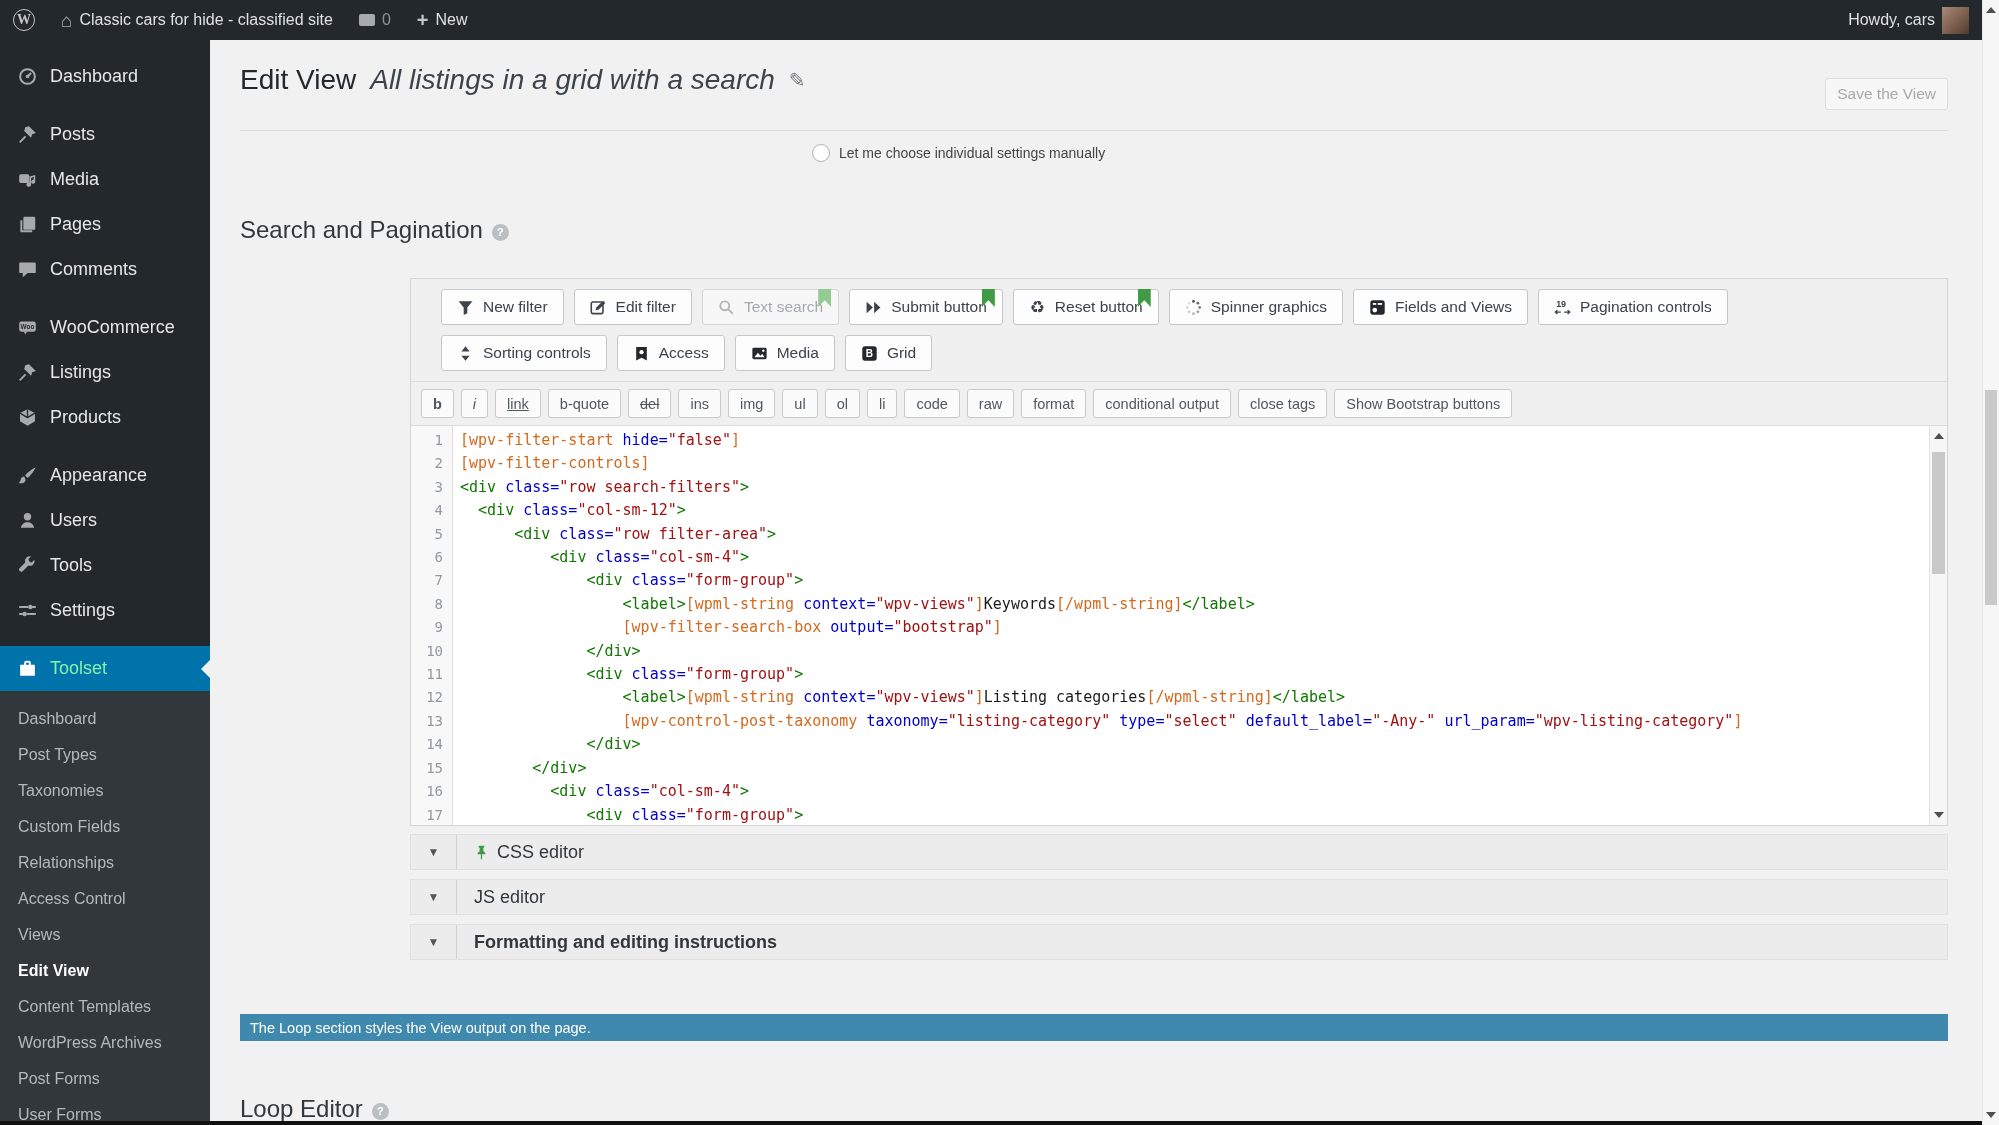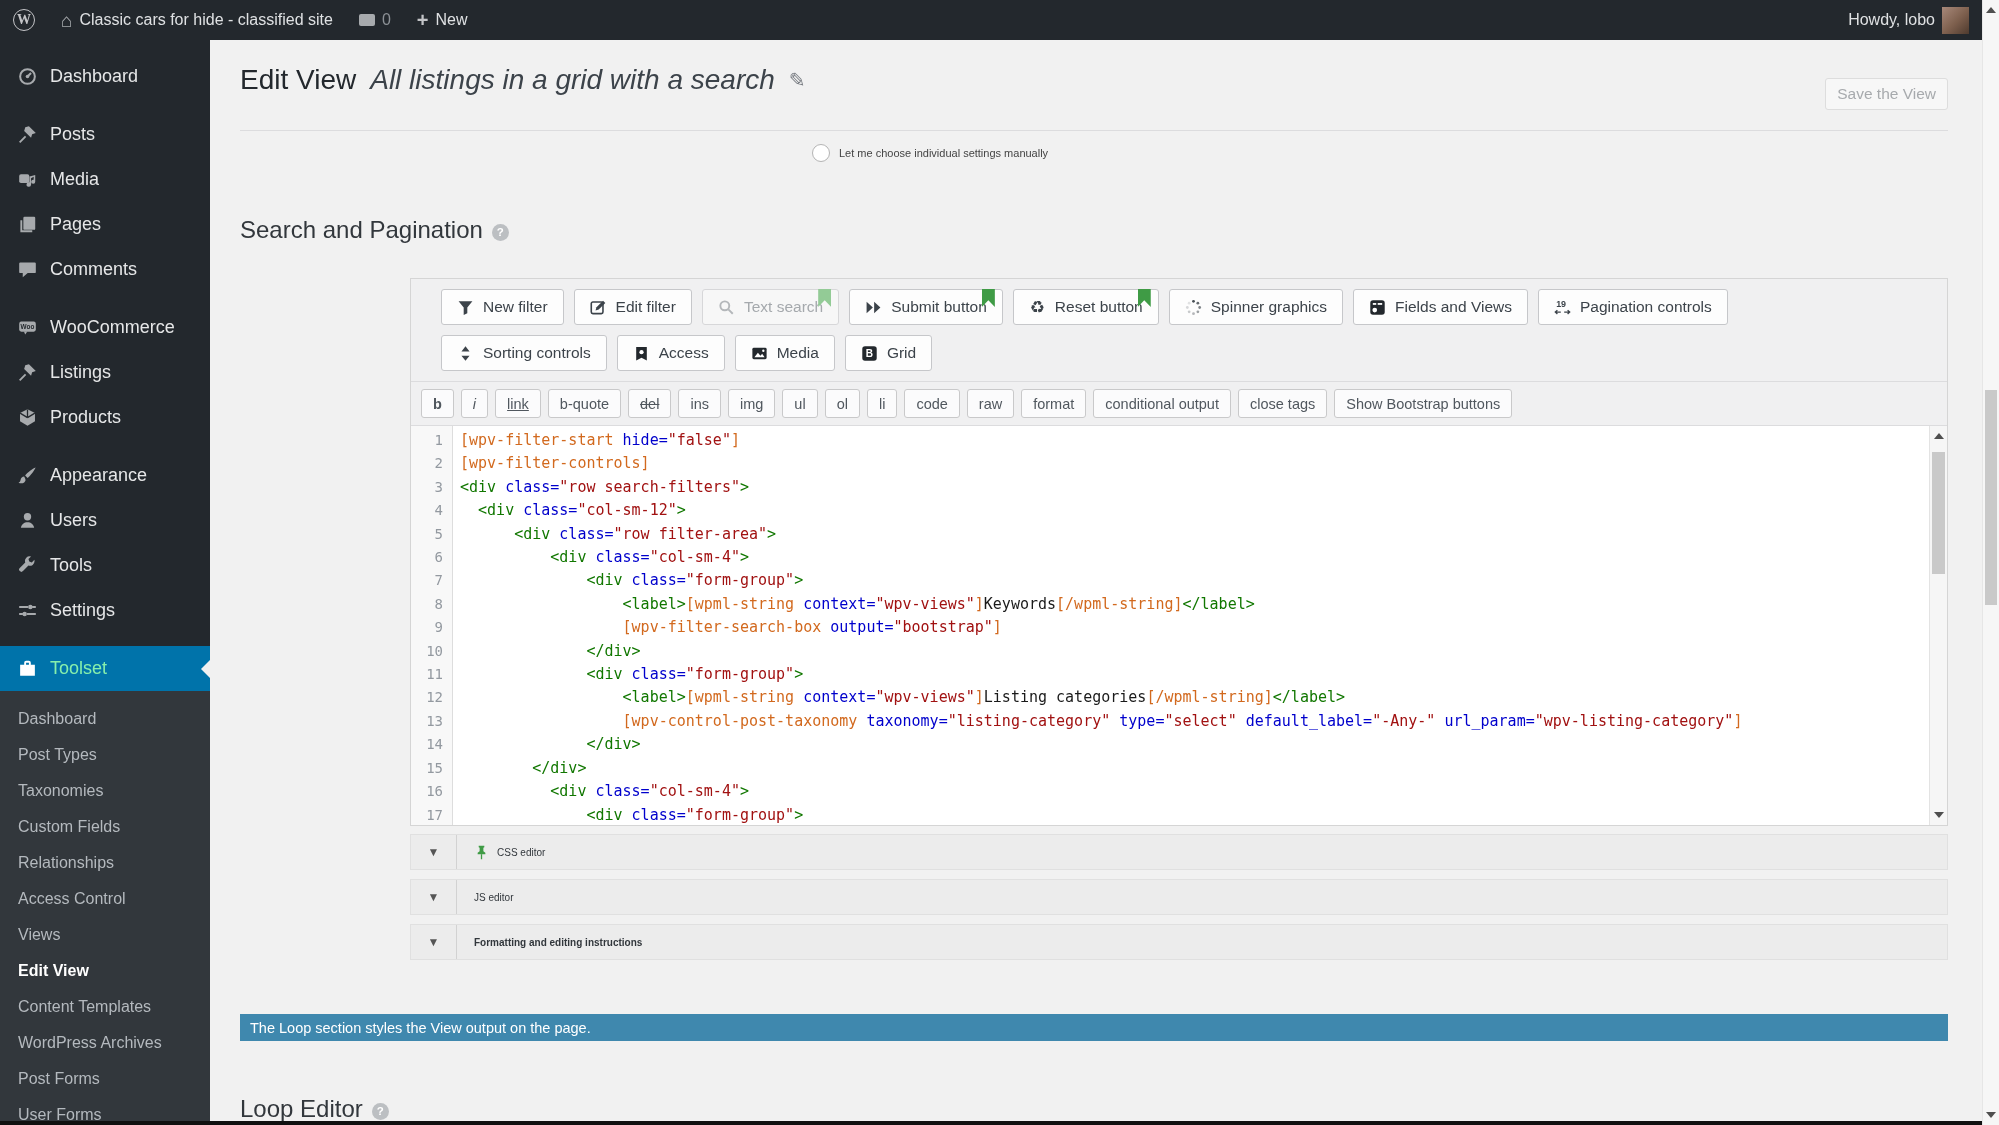--- a/index.html
+++ b/index.html
@@ -32,21 +32,21 @@
   .sub-item.current { color:#fff; font-weight:bold; }
 
   
   #content { position:absolute; left:210px; top:40px; width:1772px; height:1085px; background:#f1f1f1; overflow:hidden; }
   .header-row { display:flex; justify-content:space-between; align-items:flex-start; padding:24px 34px 0 30px; }
   h1.page-title { font-size:28px; font-weight:400; color:#23282d; display:flex; align-items:center; gap:14px; }
   h1.page-title em { font-style:italic; color:#3c434a; font-weight:400; }
   .pencil { font-size:20px; color:#787c82; cursor:pointer; }
   .btn-save { margin-top:14px; background:#f7f7f7; border:1px solid #ddd; border-radius:3px; color:#a7aaad; font-size:15.5px; padding:6px 11px; cursor:default; font-family:inherit; }
   hr.top-div { border:none; border-top:1px solid #dcdcde; margin:20px 34px 0 30px; }
-  .radio-row { display:flex; align-items:center; gap:9px; margin:13px 0 0 560px; font-size:11px; color:#444;padding-left:42px; }
+  .radio-row { display:flex; align-items:center; gap:9px; margin:13px 0 0 560px; font-size:14px; color:#444;padding-left:42px; }
   .radio-circle { width:18px; height:18px; border:1px solid #b4b4b4; border-radius:50%; background:#fff; display:inline-block; cursor:pointer; }
   h2.sec-heading { font-size:24px; font-weight:400; color:#32373c; margin:54px 0 0 30px; display:flex; align-items:center; gap:9px; }
   .help { width:17px; height:17px; border-radius:50%; background:#bcbfc2; color:#fff; font-size:11.5px; font-weight:bold; display:inline-flex; align-items:center; justify-content:center; cursor:pointer; margin-top:4px; }
 
   
   #panel { margin:34px 34px 0 200px; border:1px solid #d5d5d5; background:#f0f0f1; }
   #toolbar { padding:10px 10px; }
   .btn-row { display:flex; gap:10px; flex-wrap:nowrap;margin-left:20px; }
   .btn-row + .btn-row { margin-top:10px; }
   .pbtn { position:relative; display:inline-flex; align-items:center; gap:9px; height:36px; padding:0 15px; background:#fdfdfd; border:1px solid #c6c7ca; border-radius:3px; font-size:15.5px; color:#3c434a; cursor:pointer; white-space:nowrap; }
@@ -72,21 +72,21 @@
   .arr { position:absolute; left:50%; transform:translateX(-50%); width:0; height:0; cursor:pointer; }
   .arr-up { top:7px; border:5px solid transparent; border-bottom:6px solid #4f4f4f; border-top:none; }
   .arr-dn { bottom:7px; border:5px solid transparent; border-top:6px solid #4f4f4f; border-bottom:none; }
   .thumb { position:absolute; left:2px; right:2px; background:#c9c9c9; cursor:pointer; }
   #ed-thumb { top:26px; height:122px; }
 
   
   #sections { margin:8px 34px 0 200px; }
   .section-bar { display:flex; align-items:center; height:36px; background:#ececec; border:1px solid #e0e0e0; margin-bottom:9px; cursor:pointer; }
   .tri-cell { width:46px; height:100%; border-right:1px solid #d2d2d2; display:flex; align-items:center; justify-content:center; color:#555; font-size:12px; flex:0 0 46px; }
-  .sec-label { padding-left:17px; font-size:10px; color:#32373c; display:flex; align-items:center; gap:8px; }
+  .sec-label { padding-left:17px; font-size:18px; color:#32373c; display:flex; align-items:center; gap:8px; }
   .sec-label.bold { font-weight:bold; }
   .pin-ic svg { width:15px; height:15px; display:block; }
 
   
   #notice { margin:54px 34px 0 30px; height:27px; background:#3f88ae; color:#fff; font-size:14.5px; display:flex; align-items:center; padding-left:10px; }
 
   
   #page-scroll { position:absolute; right:0; top:0; width:17px; height:1125px; background:#f6f6f6; border-left:1px solid #e6e6e6; z-index:30; }
   #pg-thumb { top:390px; height:215px; left:2px; right:2px; }
 
@@ -108,21 +108,21 @@
         <span class="bubble"></span>
         <span class="dim">0</span>
       </span>
     <span class="ab-item">
         <span class="plus">+</span>
         <span>New</span>
       </span>
   </div>
   <div class="ab-right">
     <span class="ab-item">
-        <span>Howdy, lobo</span>
+        <span>Howdy, cars</span>
         <span class="avatar"></span>
       </span>
   </div>
 </div>
 
 <div id="sidebar">
   <div id="menu">
       <div class="menu-item">
         <span class="micon">
           <svg viewBox="0 0 16 16">

